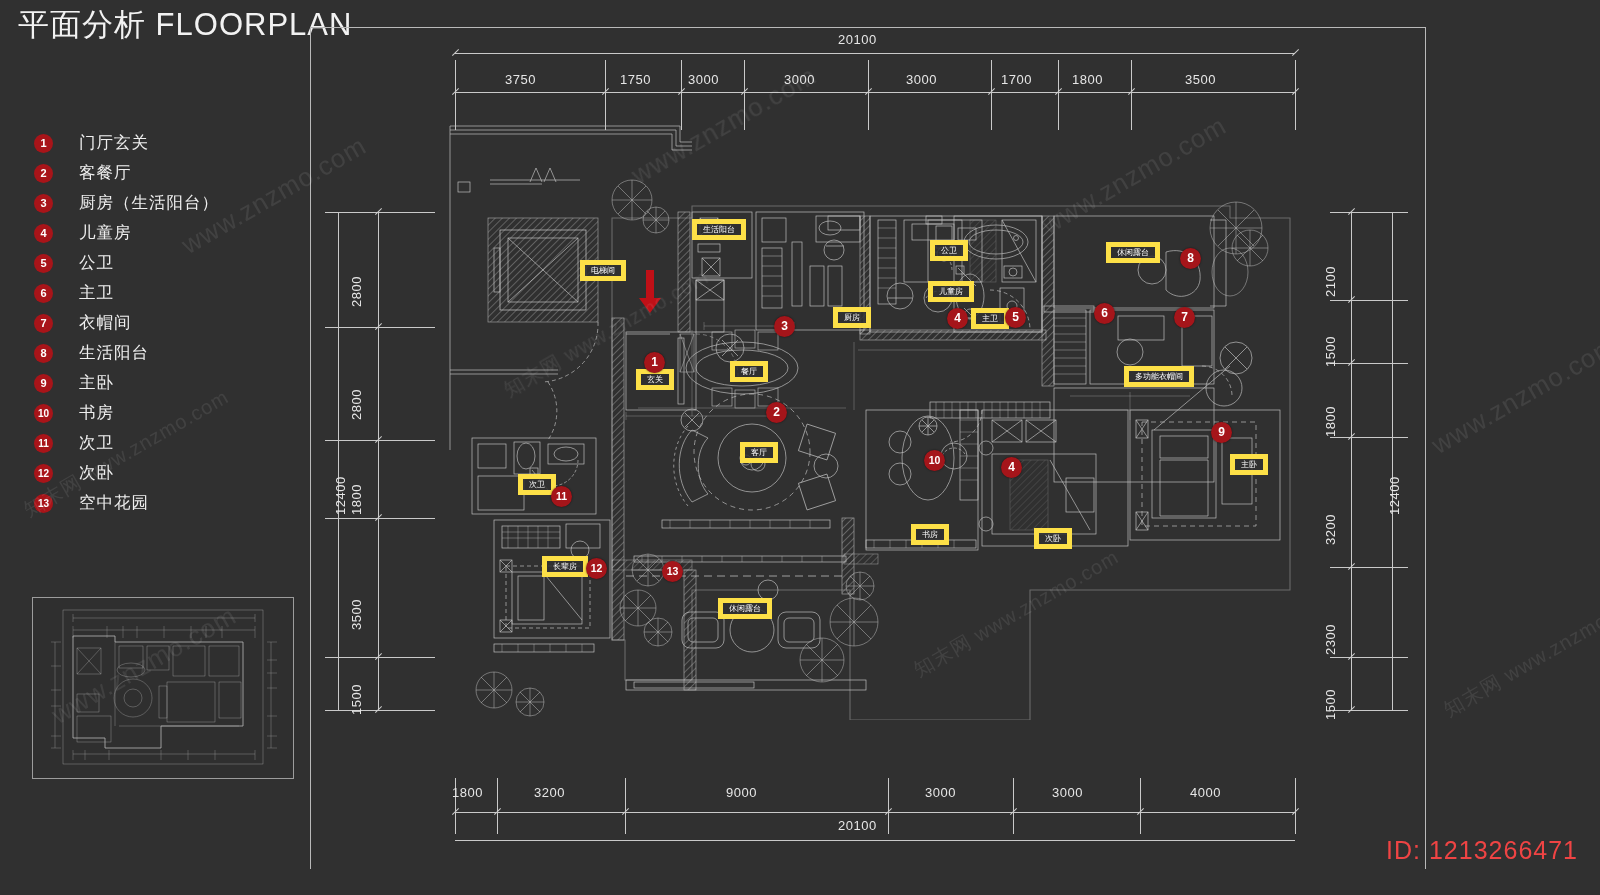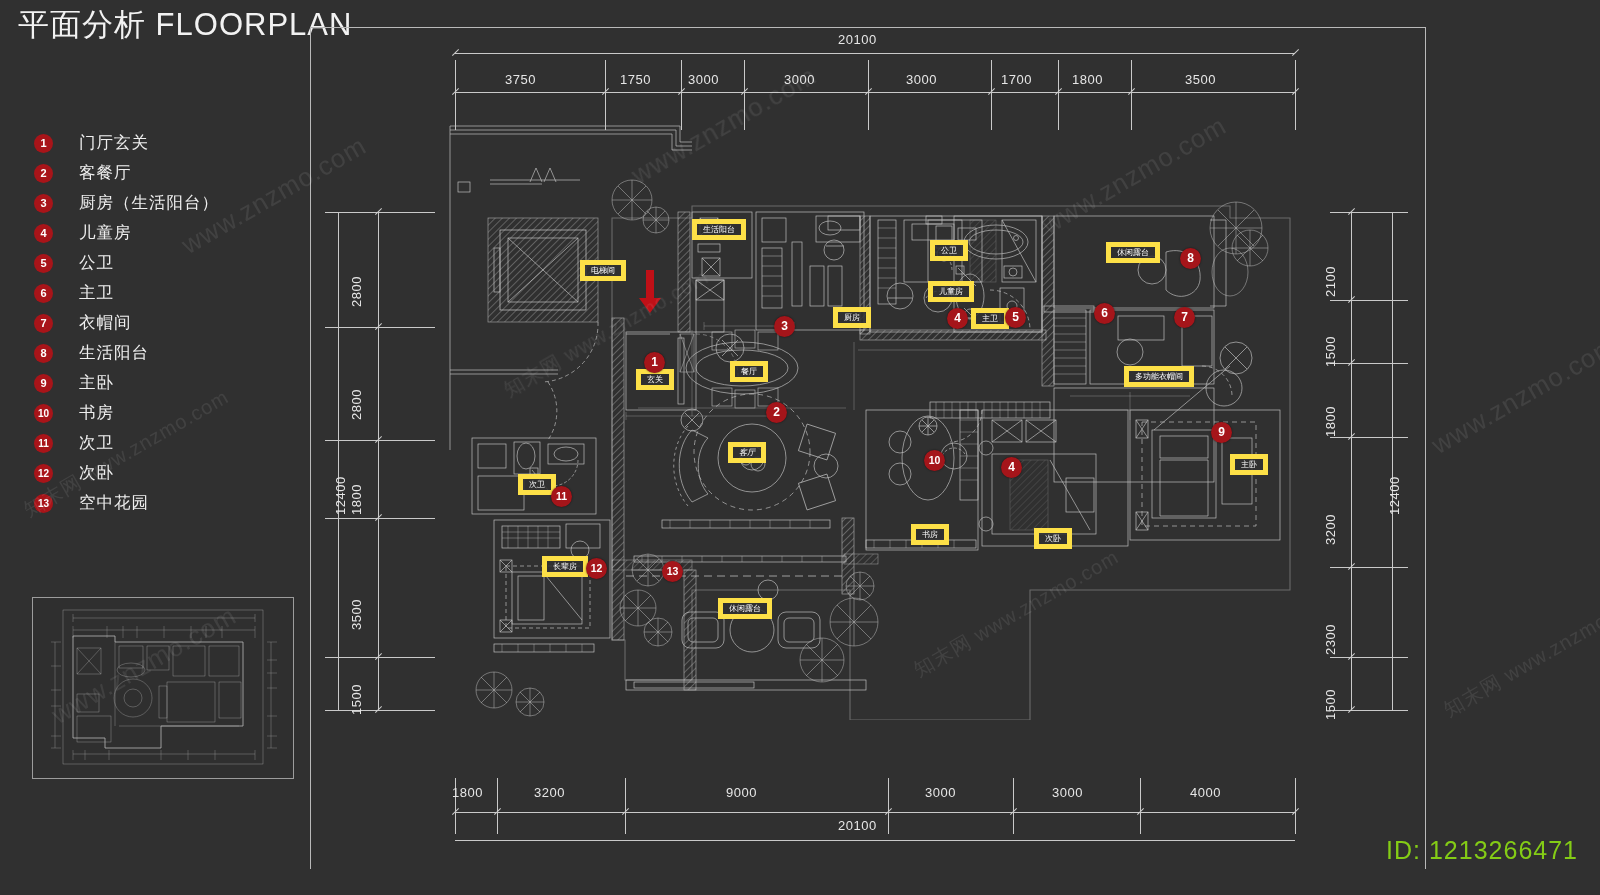--- a/index.html
+++ b/index.html
@@ -96,21 +96,21 @@
   .wm.sm{font-size:20px;}
 
   
   .brand{
     position:absolute;right:22px;bottom:70px;
     font-size:54px;color:#dcdcdc;letter-spacing:10px;font-weight:bold;
     text-shadow:2px 2px 3px rgba(0,0,0,.5);
   }
   .idtext{
     position:absolute;right:22px;bottom:30px;
-    font-size:25px;color:#84cc16;letter-spacing:1px;
+    font-size:25px;color:#ef4444;letter-spacing:1px;
   }
 </style>
 </head>
 <body>
 
 <div id="stage">
 
   <div class="title">平面分析 FLOORPLAN</div>
 
   <div class="frame-outer"></div>
@@ -765,21 +765,21 @@
     <div class="rtag" style="left:150px;top:140px;">电梯间</div>
     <div class="rtag" style="left:262px;top:99px;">生活阳台</div>
     <div class="rtag" style="left:378px;top:187px;margin-left:25px;">厨房</div>
     <div class="rtag" style="left:498px;top:161px;">儿童房</div>
     <div class="rtag" style="left:500px;top:120px;">公卫</div>
     <div class="rtag" style="left:541px;top:188px;">主卫</div>
     <div class="rtag" style="left:676px;top:122px;">休闲露台</div>
     <div class="rtag" style="left:694px;top:246px;">多功能衣帽间</div>
     <div class="rtag" style="left:206px;top:249px;">玄关</div>
     <div class="rtag" style="left:300px;top:241px;">餐厅</div>
-    <div class="rtag" style="left:298px;top:322px;font-style:italic;">客厅</div>
+    <div class="rtag" style="left:310px;top:322px;">客厅</div>
     <div class="rtag" style="left:481px;top:404px;">书房</div>
     <div class="rtag" style="left:604px;top:408px;">次卧</div>
     <div class="rtag" style="left:800px;top:334px;">主卧</div>
     <div class="rtag" style="left:88px;top:354px;">次卫</div>
     <div class="rtag" style="left:112px;top:436px;">长辈房</div>
     <div class="rtag" style="left:288px;top:478px;">休闲露台</div>
 
     <div class="marker" style="left:214px;top:232px;">1</div>
     <div class="marker" style="left:336px;top:282px;">2</div>
     <div class="marker" style="left:344px;top:196px;">3</div>

